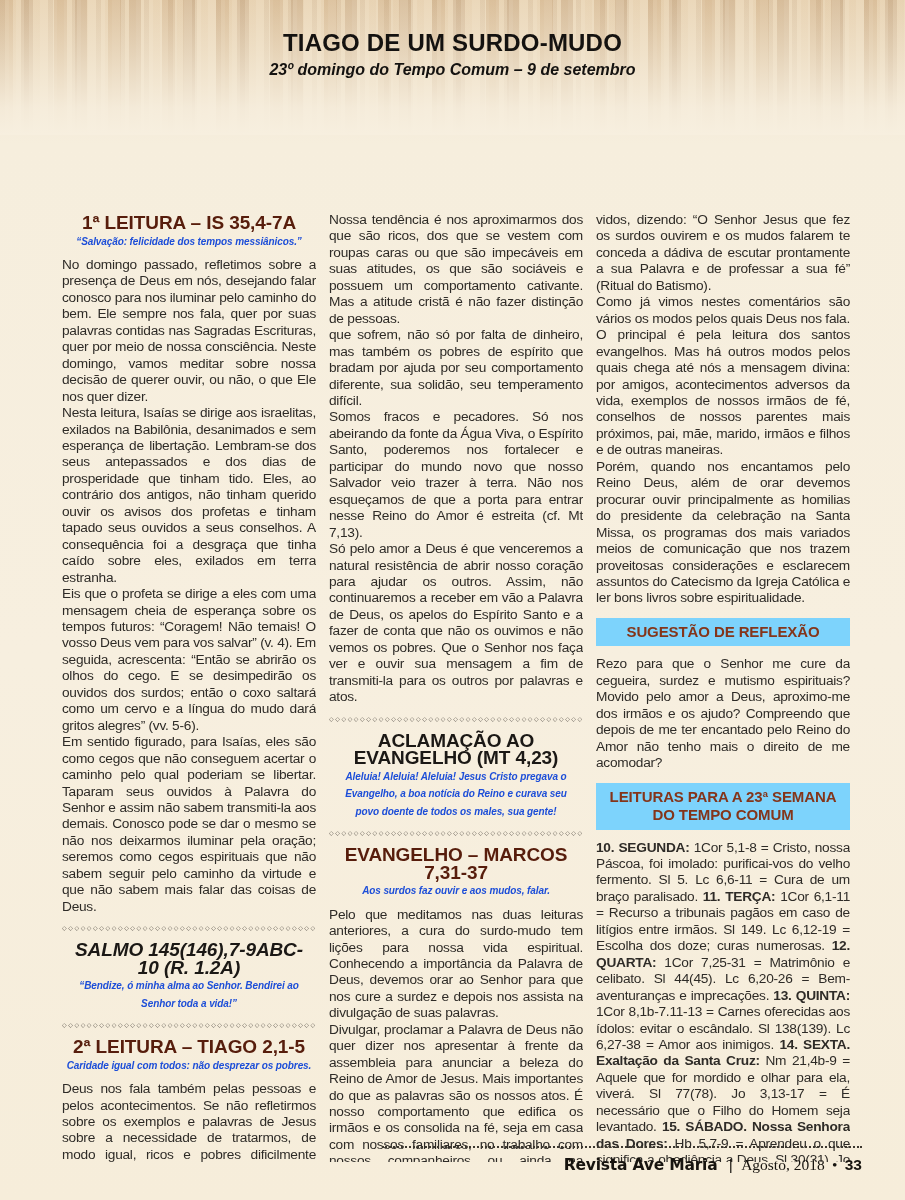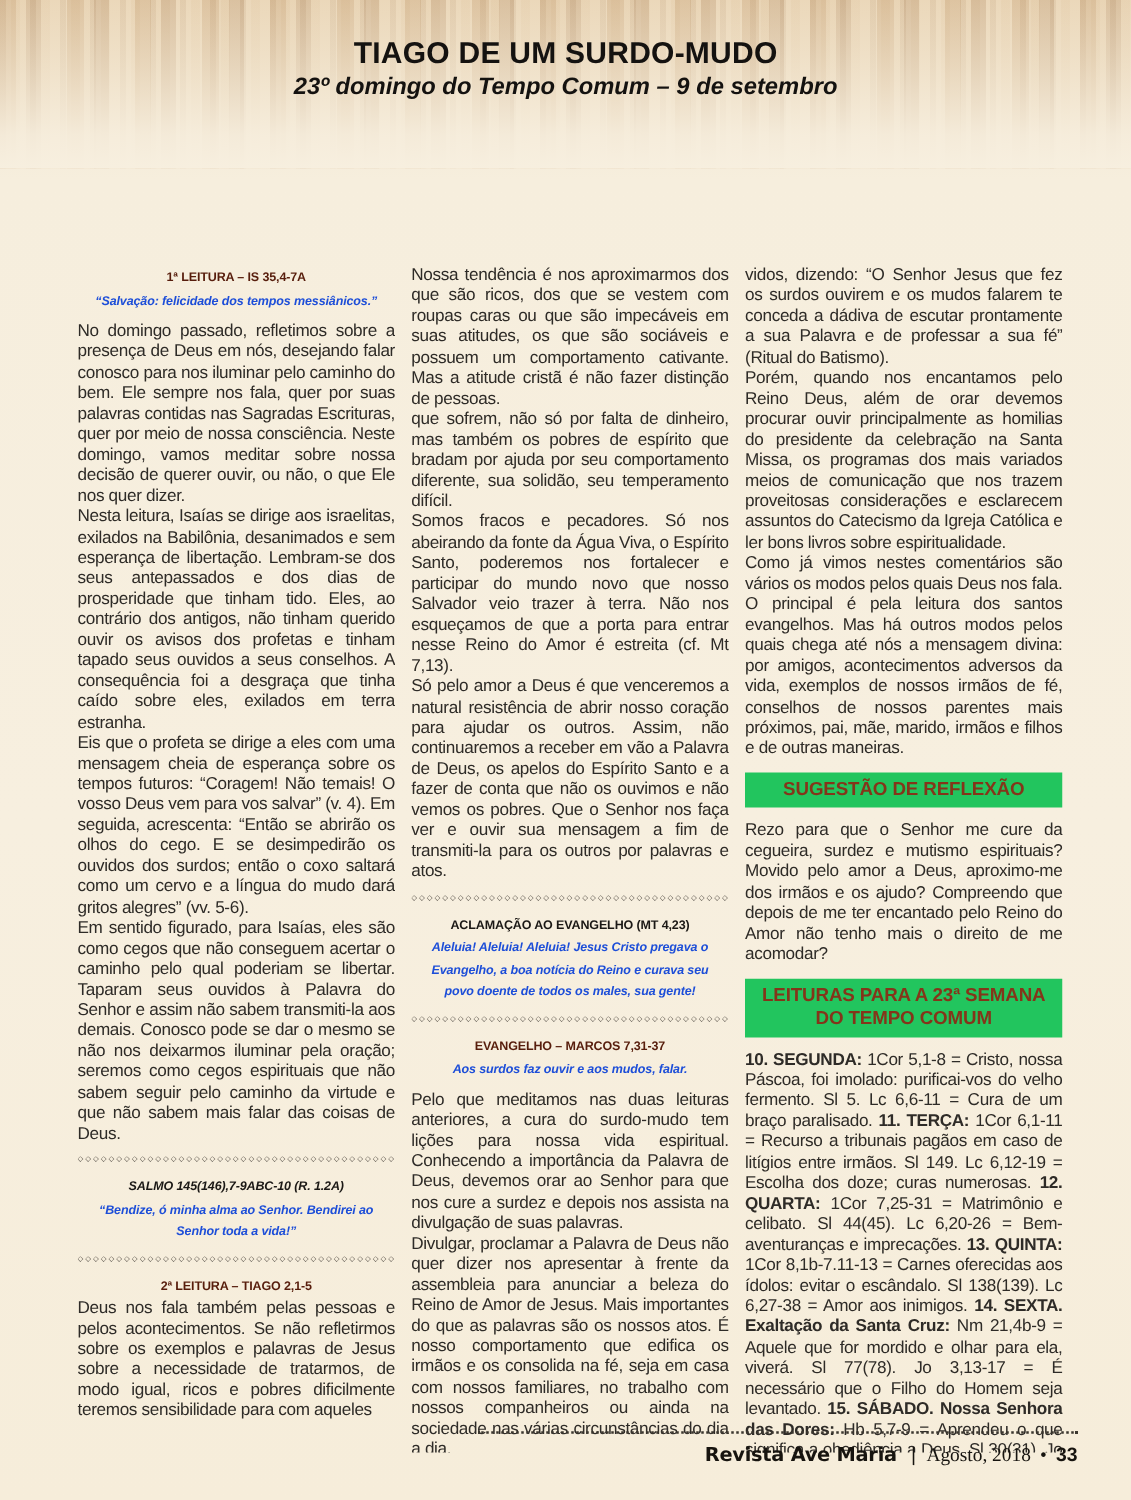--- a/index.html
+++ b/index.html
@@ -19,40 +19,40 @@
   }
   .header{position:relative;text-align:center;padding-top:20px;height:172px;}
   .script-title{
     font-family:"DejaVu Serif","Liberation Serif",serif;
     font-style:italic;font-weight:bold;font-size:58px;line-height:80px;
     background:linear-gradient(100deg,#c99e55 5%,#93671f 45%,#c2954a 80%,#8d6420 100%);
     -webkit-background-clip:text;background-clip:text;color:transparent;
     letter-spacing:1px;
   }
   .main-title{font-size:24px;font-weight:bold;color:#141210;letter-spacing:.2px;line-height:30px;margin-top:8px;}
-  .main-subtitle{font-size:19px;font-weight:bold;font-style:italic;color:#141210;line-height:24px;}
+  .main-subtitle{font-size:16px;font-weight:bold;font-style:italic;color:#141210;line-height:24px;}
   .columns{
     display:flex;gap:13px;padding:0 55px 0 62px;margin-top:20px;height:950px;overflow:hidden;
   }
   .col{
     flex:1;overflow:hidden;
     font-size:13.7px;line-height:16.45px;letter-spacing:-.25px;
     color:#2e2b27;text-align:justify;
   }
   .col p{margin:0;}
-  .sec-head{text-align:center;font-weight:bold;font-size:10px;line-height:17.5px;color:#571d0c;margin:2px 6px 0;letter-spacing:-.1px;}
+  .sec-head{text-align:center;font-weight:bold;font-size:19px;line-height:17.5px;color:#571d0c;margin:2px 6px 0;letter-spacing:-.1px;}
   .sec-head.black{color:#1b1815;}
   .sec-head.italic{font-style:italic;}
   .sec-sub{text-align:center;font-weight:bold;font-style:italic;font-size:10px;line-height:17.5px;color:#1d4ed8;margin:1px 4px 7px;letter-spacing:-.1px;}
   .chain-divider{
     text-align:center;color:#4d473f;font-size:6px;line-height:7px;letter-spacing:1.6px;
     margin:10px 0 9px;white-space:nowrap;overflow:hidden;
   }
   .banner{
-    background:#22c55e;color:#84351a;font-weight:bold;text-align:center;
+    background:#7dd3fc;color:#84351a;font-weight:bold;text-align:center;
     font-size:15px;line-height:18.5px;padding:5px 4px;margin:11px 0 10px;letter-spacing:-.1px;
   }
   .footer{position:absolute;right:43px;bottom:26px;width:480px;text-align:right;}
   .footer-rule{border-top:2px dotted #3c372f;margin-bottom:8px;}
   .footer-text{font-size:15.5px;color:#17140f;white-space:nowrap;}
   .footer-brand{font-weight:bold;font-family:"DejaVu Sans","Liberation Sans",sans-serif;letter-spacing:-.2px;}
   .footer-sep{font-weight:300;color:#17140f;padding:0 4px 0 7px;}
   .footer-date{font-family:"Liberation Serif",serif;}
   .footer-bullet{padding:0 3px;}
   .footer-page{font-weight:bold;}
@@ -74,20 +74,21 @@
     <div class="sec-sub">“Salvação: felicidade dos tempos messiânicos.”</div>
     <p>No domingo passado, refletimos sobre a presença de Deus em nós, desejando falar conosco para nos iluminar pelo caminho do bem. Ele sempre nos fala, quer por suas palavras contidas nas Sagradas Escrituras, quer por meio de nossa consciência. Neste domingo, vamos meditar sobre nossa decisão de querer ouvir, ou não, o que Ele nos quer dizer.</p>
     <p>Nesta leitura, Isaías se dirige aos israelitas, exilados na Babilônia, desanimados e sem esperança de libertação. Lembram-se dos seus antepassados e dos dias de prosperidade que tinham tido. Eles, ao contrário dos antigos, não tinham querido ouvir os avisos dos profetas e tinham tapado seus ouvidos a seus conselhos. A consequência foi a desgraça que tinha caído sobre eles, exilados em terra estranha.</p>
     <p>Eis que o profeta se dirige a eles com uma mensagem cheia de esperança sobre os tempos futuros: “Coragem! Não temais! O vosso Deus vem para vos salvar” (v. 4). Em seguida, acrescenta: “Então se abrirão os olhos do cego. E se desimpedirão os ouvidos dos surdos; então o coxo saltará como um cervo e a língua do mudo dará gritos alegres” (vv. 5-6).</p>
     <p>Em sentido figurado, para Isaías, eles são como cegos que não conseguem acertar o caminho pelo qual poderiam se libertar. Taparam seus ouvidos à Palavra do Senhor e assim não sabem transmiti-la aos demais. Conosco pode se dar o mesmo se não nos deixarmos iluminar pela oração; seremos como cegos espirituais que não sabem seguir pelo caminho da virtude e que não sabem mais falar das coisas de Deus.</p>
     <div class="chain-divider">◇◇◇◇◇◇◇◇◇◇◇◇◇◇◇◇◇◇◇◇◇◇◇◇◇◇◇◇◇◇◇◇◇◇◇◇◇◇◇◇◇◇◇◇◇◇◇◇◇◇◇◇◇◇◇◇◇◇</div>
     <div class="sec-head black italic">SALMO 145(146),7-9ABC-10 (R. 1.2A)</div>
     <div class="sec-sub">“Bendize, ó minha alma ao Senhor. Bendirei ao Senhor toda a vida!”</div>
     <div class="chain-divider">◇◇◇◇◇◇◇◇◇◇◇◇◇◇◇◇◇◇◇◇◇◇◇◇◇◇◇◇◇◇◇◇◇◇◇◇◇◇◇◇◇◇◇◇◇◇◇◇◇◇◇◇◇◇◇◇◇◇</div>
     <div class="sec-head">2ª LEITURA – TIAGO 2,1-5</div>
+    <div class="sec-sub">Caridade igual com todos: não desprezar os pobres.</div>
     <p>Deus nos fala também pelas pessoas e pelos acontecimentos. Se não refletirmos sobre os exemplos e palavras de Jesus sobre a necessidade de tratarmos, de modo igual, ricos e pobres dificilmente teremos sensibilidade para com aqueles</p>
   </div>
 
   <div class="col">
     <p>Nossa tendência é nos aproximarmos dos que são ricos, dos que se vestem com roupas caras ou que são impecáveis em suas atitudes, os que são sociáveis e possuem um comportamento cativante. Mas a atitude cristã é não fazer distinção de pessoas.</p>
     <p>que sofrem, não só por falta de dinheiro, mas também os pobres de espírito que bradam por ajuda por seu comportamento diferente, sua solidão, seu temperamento difícil.</p>
     <p>Somos fracos e pecadores. Só nos abeirando da fonte da Água Viva, o Espírito Santo, poderemos nos fortalecer e participar do mundo novo que nosso Salvador veio trazer à terra. Não nos esqueçamos de que a porta para entrar nesse Reino do Amor é estreita (cf. Mt 7,13).</p>
     <p>Só pelo amor a Deus é que venceremos a natural resistência de abrir nosso coração para ajudar os outros. Assim, não continuaremos a receber em vão a Palavra de Deus, os apelos do Espírito Santo e a fazer de conta que não os ouvimos e não vemos os pobres. Que o Senhor nos faça ver e ouvir sua mensagem a fim de transmiti-la para os outros por palavras e atos.</p>
     <div class="chain-divider">◇◇◇◇◇◇◇◇◇◇◇◇◇◇◇◇◇◇◇◇◇◇◇◇◇◇◇◇◇◇◇◇◇◇◇◇◇◇◇◇◇◇◇◇◇◇◇◇◇◇◇◇◇◇◇◇◇◇</div>
     <div class="sec-head black">ACLAMAÇÃO AO EVANGELHO (MT 4,23)</div>
@@ -95,22 +96,22 @@
     <div class="chain-divider">◇◇◇◇◇◇◇◇◇◇◇◇◇◇◇◇◇◇◇◇◇◇◇◇◇◇◇◇◇◇◇◇◇◇◇◇◇◇◇◇◇◇◇◇◇◇◇◇◇◇◇◇◇◇◇◇◇◇</div>
     <div class="sec-head">EVANGELHO – MARCOS 7,31-37</div>
     <div class="sec-sub">Aos surdos faz ouvir e aos mudos, falar.</div>
     <p>Pelo que meditamos nas duas leituras anteriores, a cura do surdo-mudo tem lições para nossa vida espiritual. Conhecendo a importância da Palavra de Deus, devemos orar ao Senhor para que nos cure a surdez e depois nos assista na divulgação de suas palavras.</p>
     <p>Divulgar, proclamar a Palavra de Deus não quer dizer nos apresentar à frente da assembleia para anunciar a beleza do Reino de Amor de Jesus. Mais importantes do que as palavras são os nossos atos. É nosso comportamento que edifica os irmãos e os consolida na fé, seja em casa com nossos familiares, no trabalho com nossos companheiros ou ainda na sociedade nas várias circunstâncias do dia a dia.</p>
 
   </div>
 
   <div class="col">
     <p>vidos, dizendo: “O Senhor Jesus que fez os surdos ouvirem e os mudos falarem te conceda a dádiva de escutar prontamente a sua Palavra e de professar a sua fé” (Ritual do Batismo).</p>
+    <p>Como já vimos nestes comentários são vários os modos pelos quais Deus nos fala. O principal é pela leitura dos santos evangelhos. Mas há outros modos pelos quais chega até nós a mensagem divina: por amigos, acontecimentos adversos da vida, exemplos de nossos irmãos de fé, conselhos de nossos parentes mais próximos, pai, mãe, marido, irmãos e filhos e de outras maneiras.</p>
     <p>Porém, quando nos encantamos pelo Reino Deus, além de orar devemos procurar ouvir principalmente as homilias do presidente da celebração na Santa Missa, os programas dos mais variados meios de comunicação que nos trazem proveitosas considerações e esclarecem assuntos do Catecismo da Igreja Católica e ler bons livros sobre espiritualidade.</p>
-    <p>Como já vimos nestes comentários são vários os modos pelos quais Deus nos fala. O principal é pela leitura dos santos evangelhos. Mas há outros modos pelos quais chega até nós a mensagem divina: por amigos, acontecimentos adversos da vida, exemplos de nossos irmãos de fé, conselhos de nossos parentes mais próximos, pai, mãe, marido, irmãos e filhos e de outras maneiras.</p>
     <div class="banner">SUGESTÃO DE REFLEXÃO</div>
     <p>Rezo para que o Senhor me cure da cegueira, surdez e mutismo espirituais? Movido pelo amor a Deus, aproximo-me dos irmãos e os ajudo? Compreendo que depois de me ter encantado pelo Reino do Amor não tenho mais o direito de me acomodar?</p>
     <div class="banner">LEITURAS PARA A 23ª SEMANA DO TEMPO COMUM</div>
     <p><span style="font-weight: bold;">10. SEGUNDA: </span><span>1Cor 5,1-8 = Cristo, nossa Páscoa, foi imolado: purificai-vos do velho fermento. Sl 5. Lc 6,6-11 = Cura de um braço paralisado. </span><span style="font-weight: bold;">11. TERÇA: </span><span>1Cor 6,1-11 = Recurso a tribunais pagãos em caso de litígios entre irmãos. Sl 149. Lc 6,12-19 = Escolha dos doze; curas numerosas. </span><span style="font-weight: bold;">12. QUARTA: </span><span>1Cor 7,25-31 = Matrimônio e celibato. Sl 44(45). Lc 6,20-26 = Bem-aventuranças e imprecações. </span><span style="font-weight: bold;">13. QUINTA: </span><span>1Cor 8,1b-7.11-13 = Carnes oferecidas aos ídolos: evitar o escândalo. Sl 138(139). Lc 6,27-38 = Amor aos inimigos. </span><span style="font-weight: bold;">14. SEXTA. Exaltação da Santa Cruz: </span><span>Nm 21,4b-9 = Aquele que for mordido e olhar para ela, viverá. Sl 77(78). Jo 3,13-17 = É necessário que o Filho do Homem seja levantado. </span><span style="font-weight: bold;">15. SÁBADO. Nossa Senhora das Dores: </span><span>Hb 5,7-9 = Aprendeu o que significa a obediência a Deus. Sl 30(31). Jo 19,25-27 = Quanto a ti, uma espada te transpassará a alma.</span></p>
   </div>
 
 </div>
 
 <div class="footer">
   <div class="footer-rule"></div>

